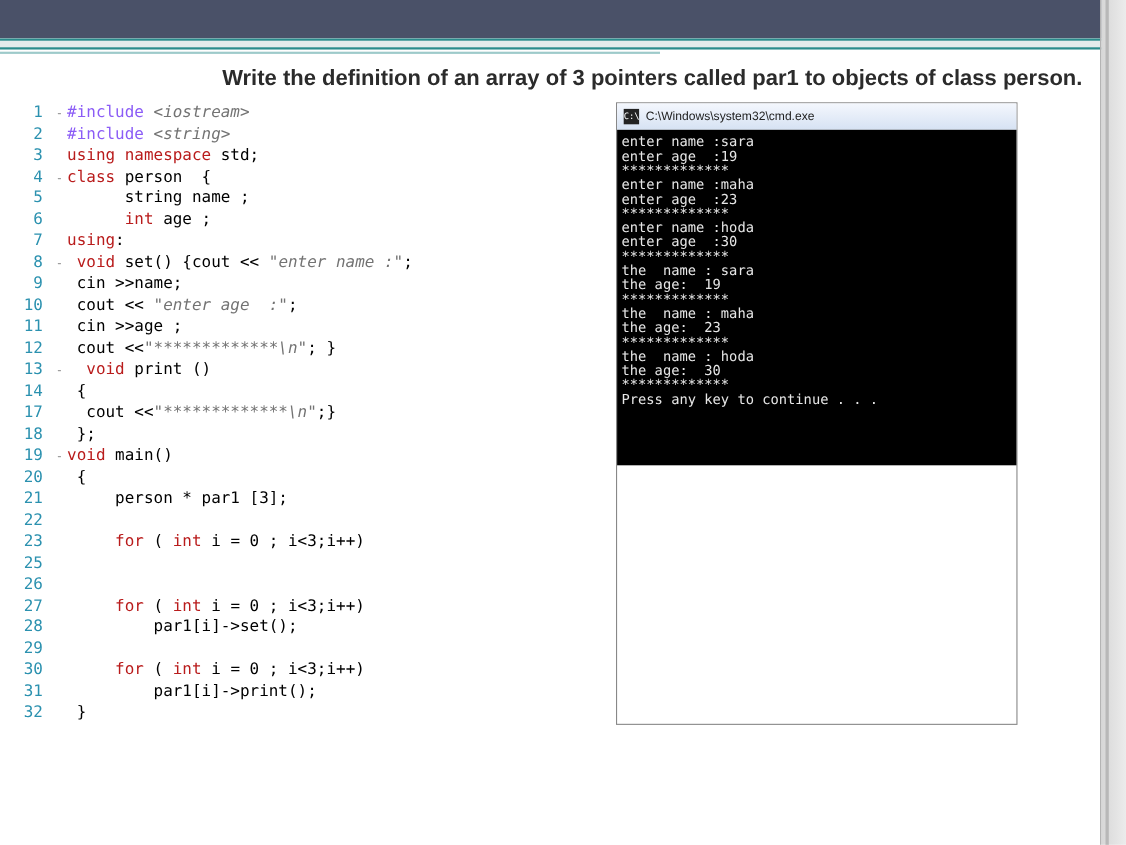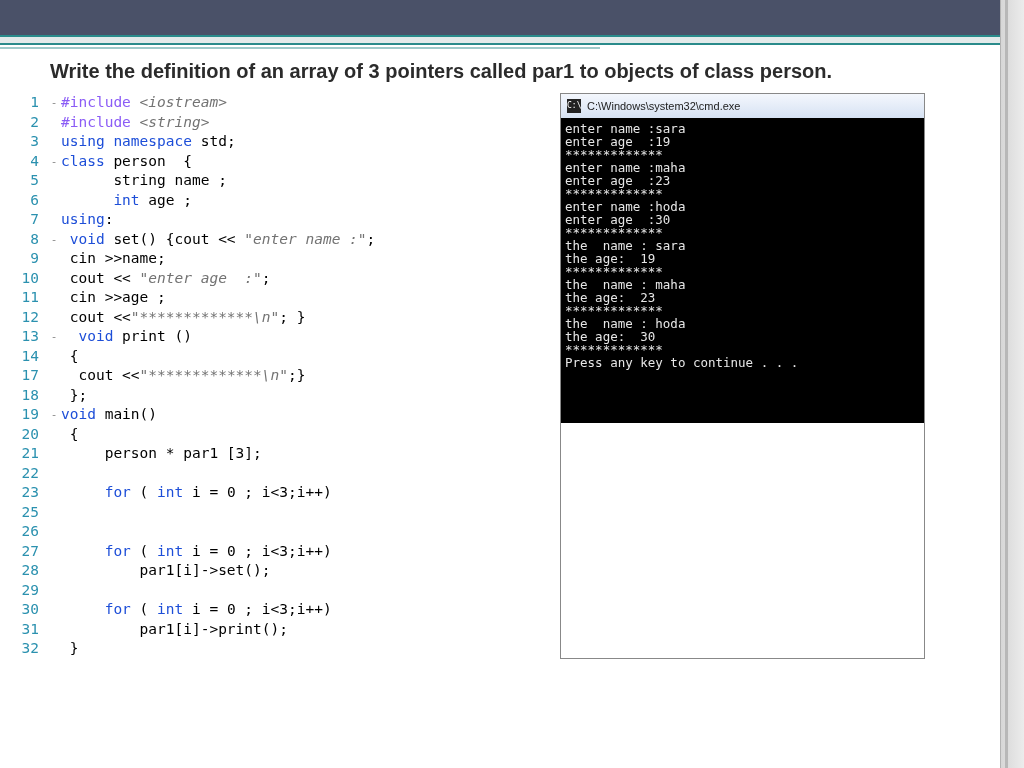--- a/index.html
+++ b/index.html
@@ -1,30 +1,30 @@
 <!DOCTYPE html>
 <html><head>
 <meta charset="utf-8">
 <style>
   * { box-sizing: border-box; }
   body { margin: 0; width: 1024px; height: 768px; font-family: "Segoe UI", Arial, sans-serif; background: #fff; overflow: hidden; }
   .header-band { height: 35px; background: #4a5168; }
   .mid-band { height: 10px; background: #e3eaea; border-top: 2px solid #2a8b8b; border-bottom: 2px solid #2a8b8b; }
-  .task-title { font-family: "Trebuchet MS", sans-serif; font-size: 20px; font-weight: bold; color: #2b2b2b; padding: 15px 40px 10px 50px; }
+  .task-title { font-family: "Trebuchet MS", sans-serif; font-size: 20px; font-weight: bold; color: #2b2b2b; padding: 15px 40px 10px 50px; text-align: right; }
   .content { display: flex; padding: 0 10px 0 15px; }
 
   .code-panel { width: 490px; background: #fff; font-family: Consolas, monospace; font-size: 14.5px; line-height: 19.5px; }
   .code-row { display: flex; align-items: flex-start; }
   .ln { width: 28px; text-align: right; color: #2b91af; padding-right: 4px; user-select: none; }
   .fold { width: 14px; color: #888; text-align: center; font-size: 11px; }
   .mark { width: 4px; }
   .m-green { background: #6aa84f; }
   .m-yellow { background: #f1c232; }
   .code { white-space: pre; color: #000; }
-  .kw { color: #1d4ed8; }
+  .kw { color: #b91c1c; }
   .pp { color: #8b5cf6; }
   .str { color: #737373; font-style: italic; }
 
   .console { margin-left: 55px; width: 365px; border: 1px solid #888; }
   .console-title { height: 24px; background: linear-gradient(#f4f7fd,#d6e2f3); display: flex; align-items: center; padding: 0 6px; font-size: 11px; color: #222; }
   .console-icon { width: 14px; height: 14px; background: #222; color: #fff; font-size: 8px; text-align: center; line-height: 14px; margin-right: 6px; font-family: monospace; }
   .console-body { background: #000; color: #e6e6e6; font-family: "Lucida Console", Consolas, monospace; font-size: 12.5px; line-height: 13px; padding: 4px 11px 40px 4px; white-space: pre; min-height: 305px; }
 
   .right-scroll { position: absolute; top: 0; right: 0; width: 24px; height: 768px; background: linear-gradient(90deg,#d7d7d7,#ececec); border-left: 1px solid #b4b4b4; }
   .right-scroll::before { content:""; position:absolute; top:0; left:4px; width:3px; height:100%; background:#b8b8b8; }

